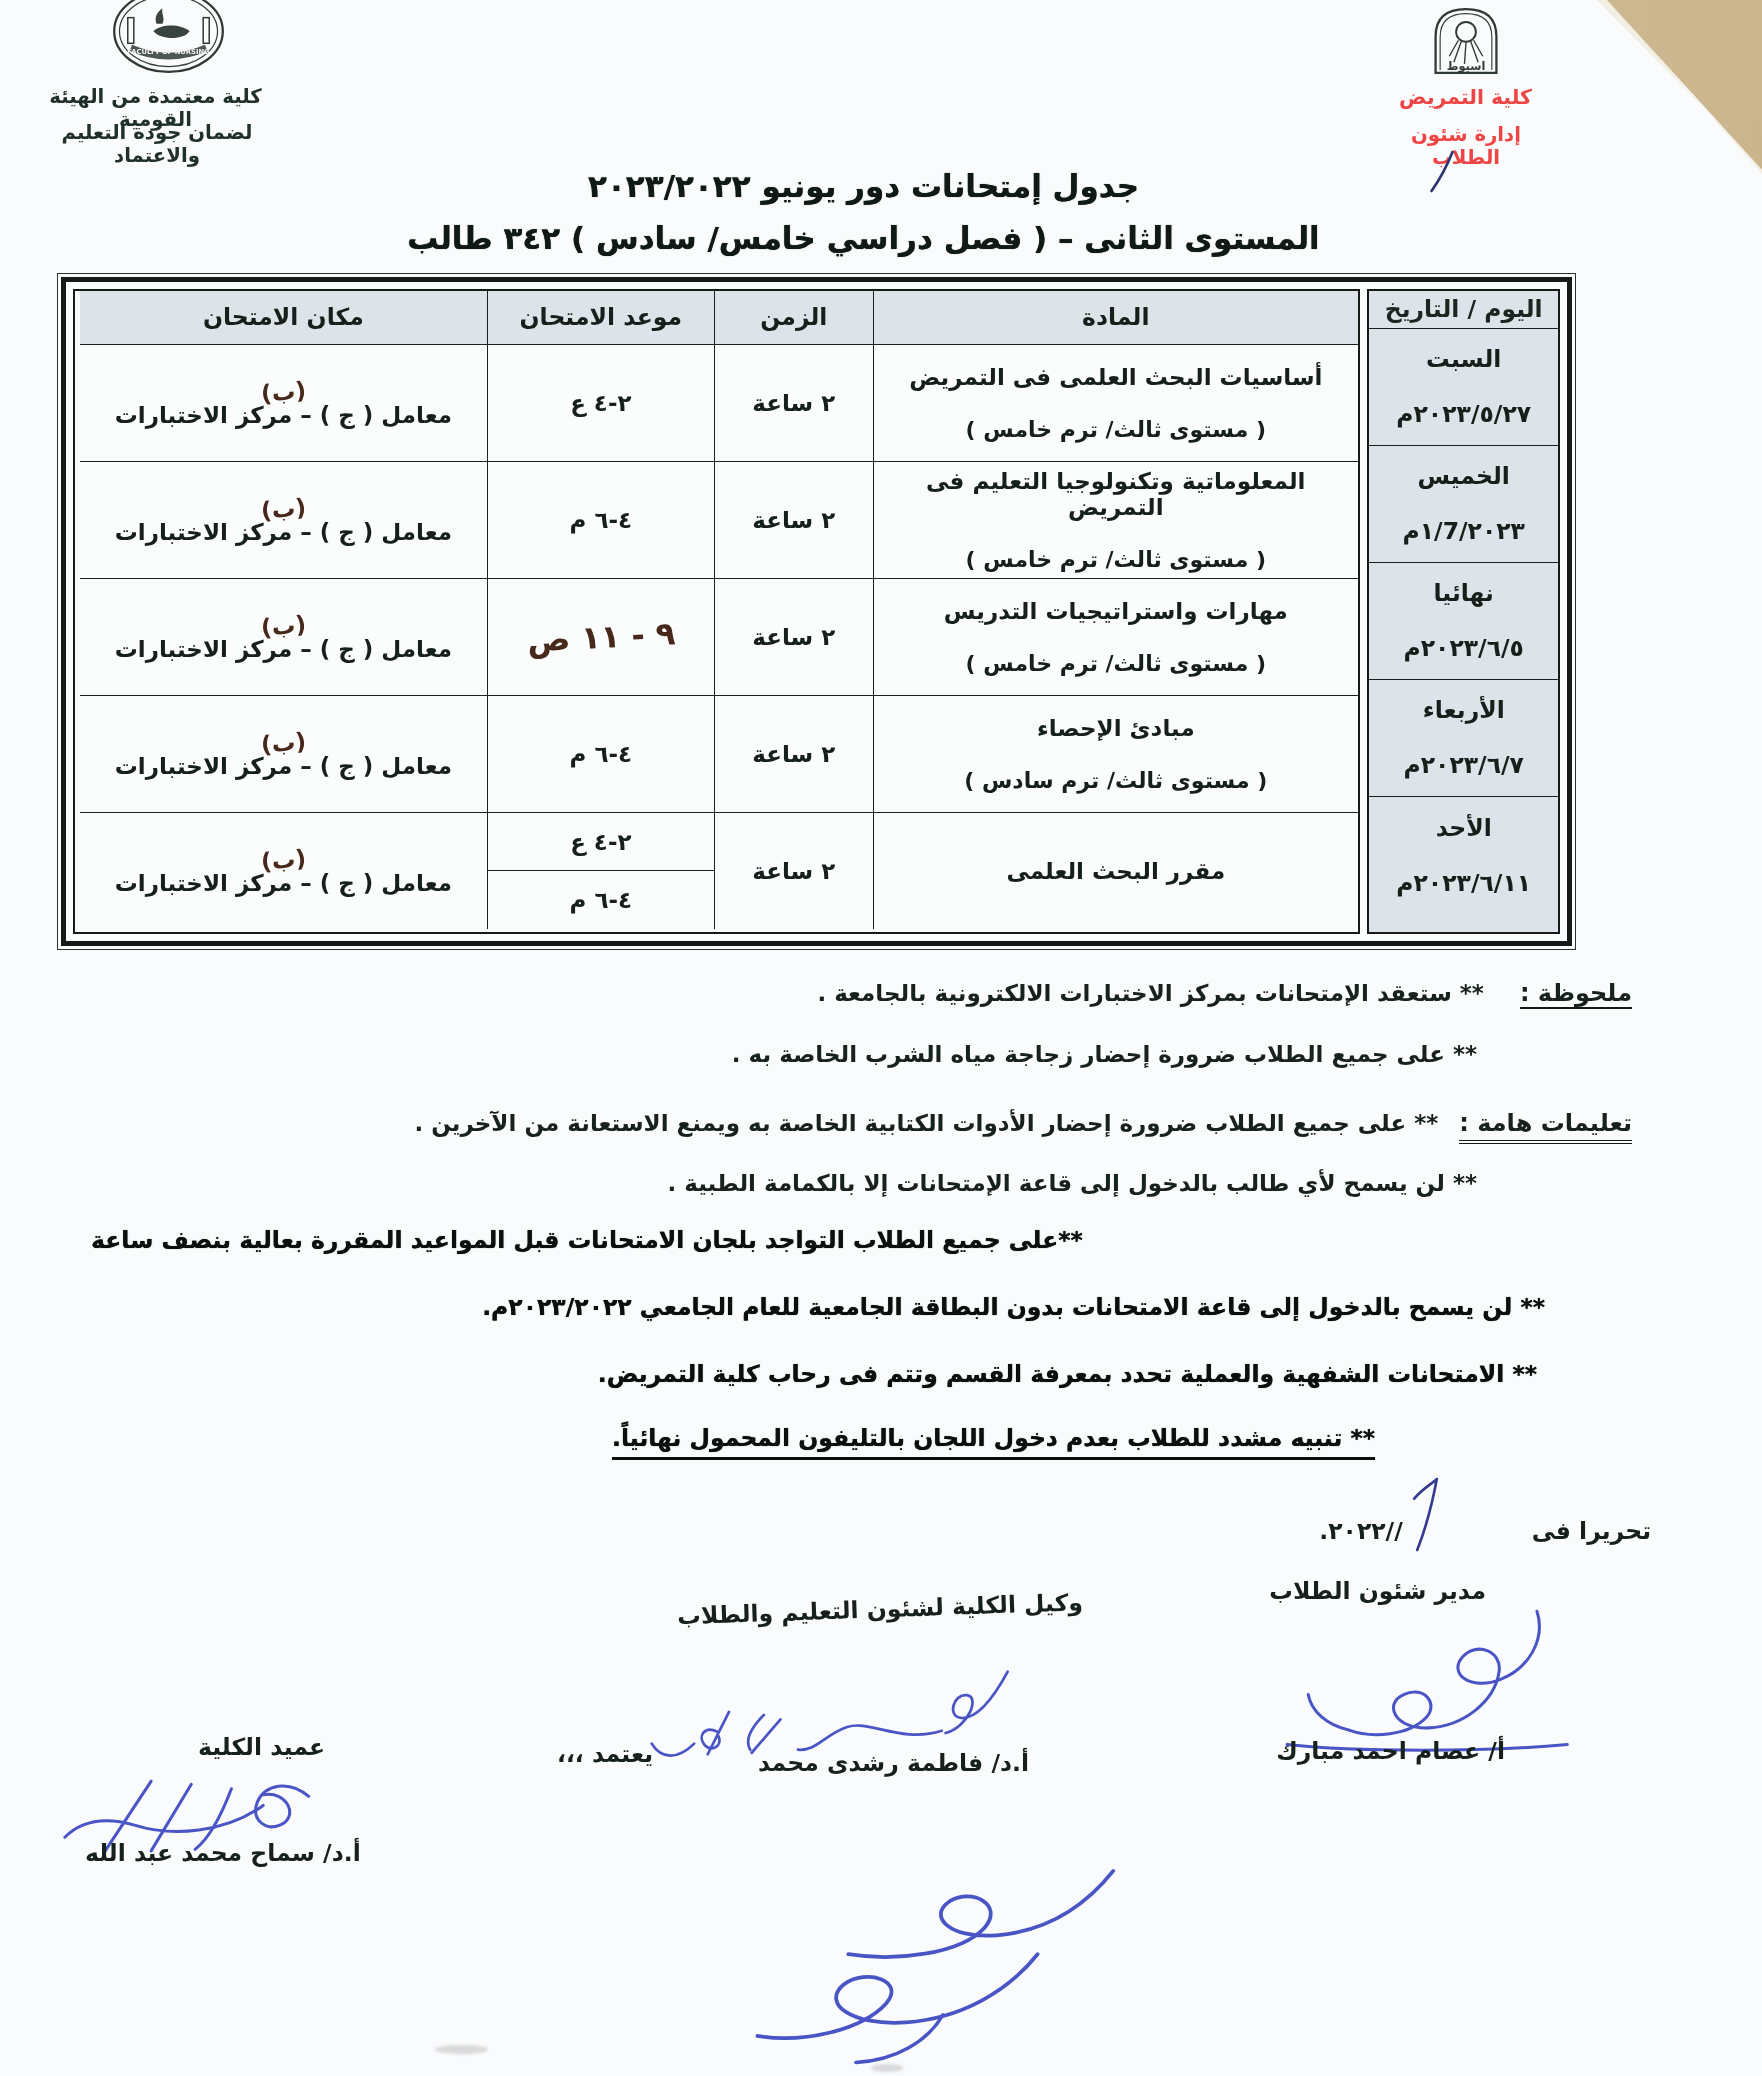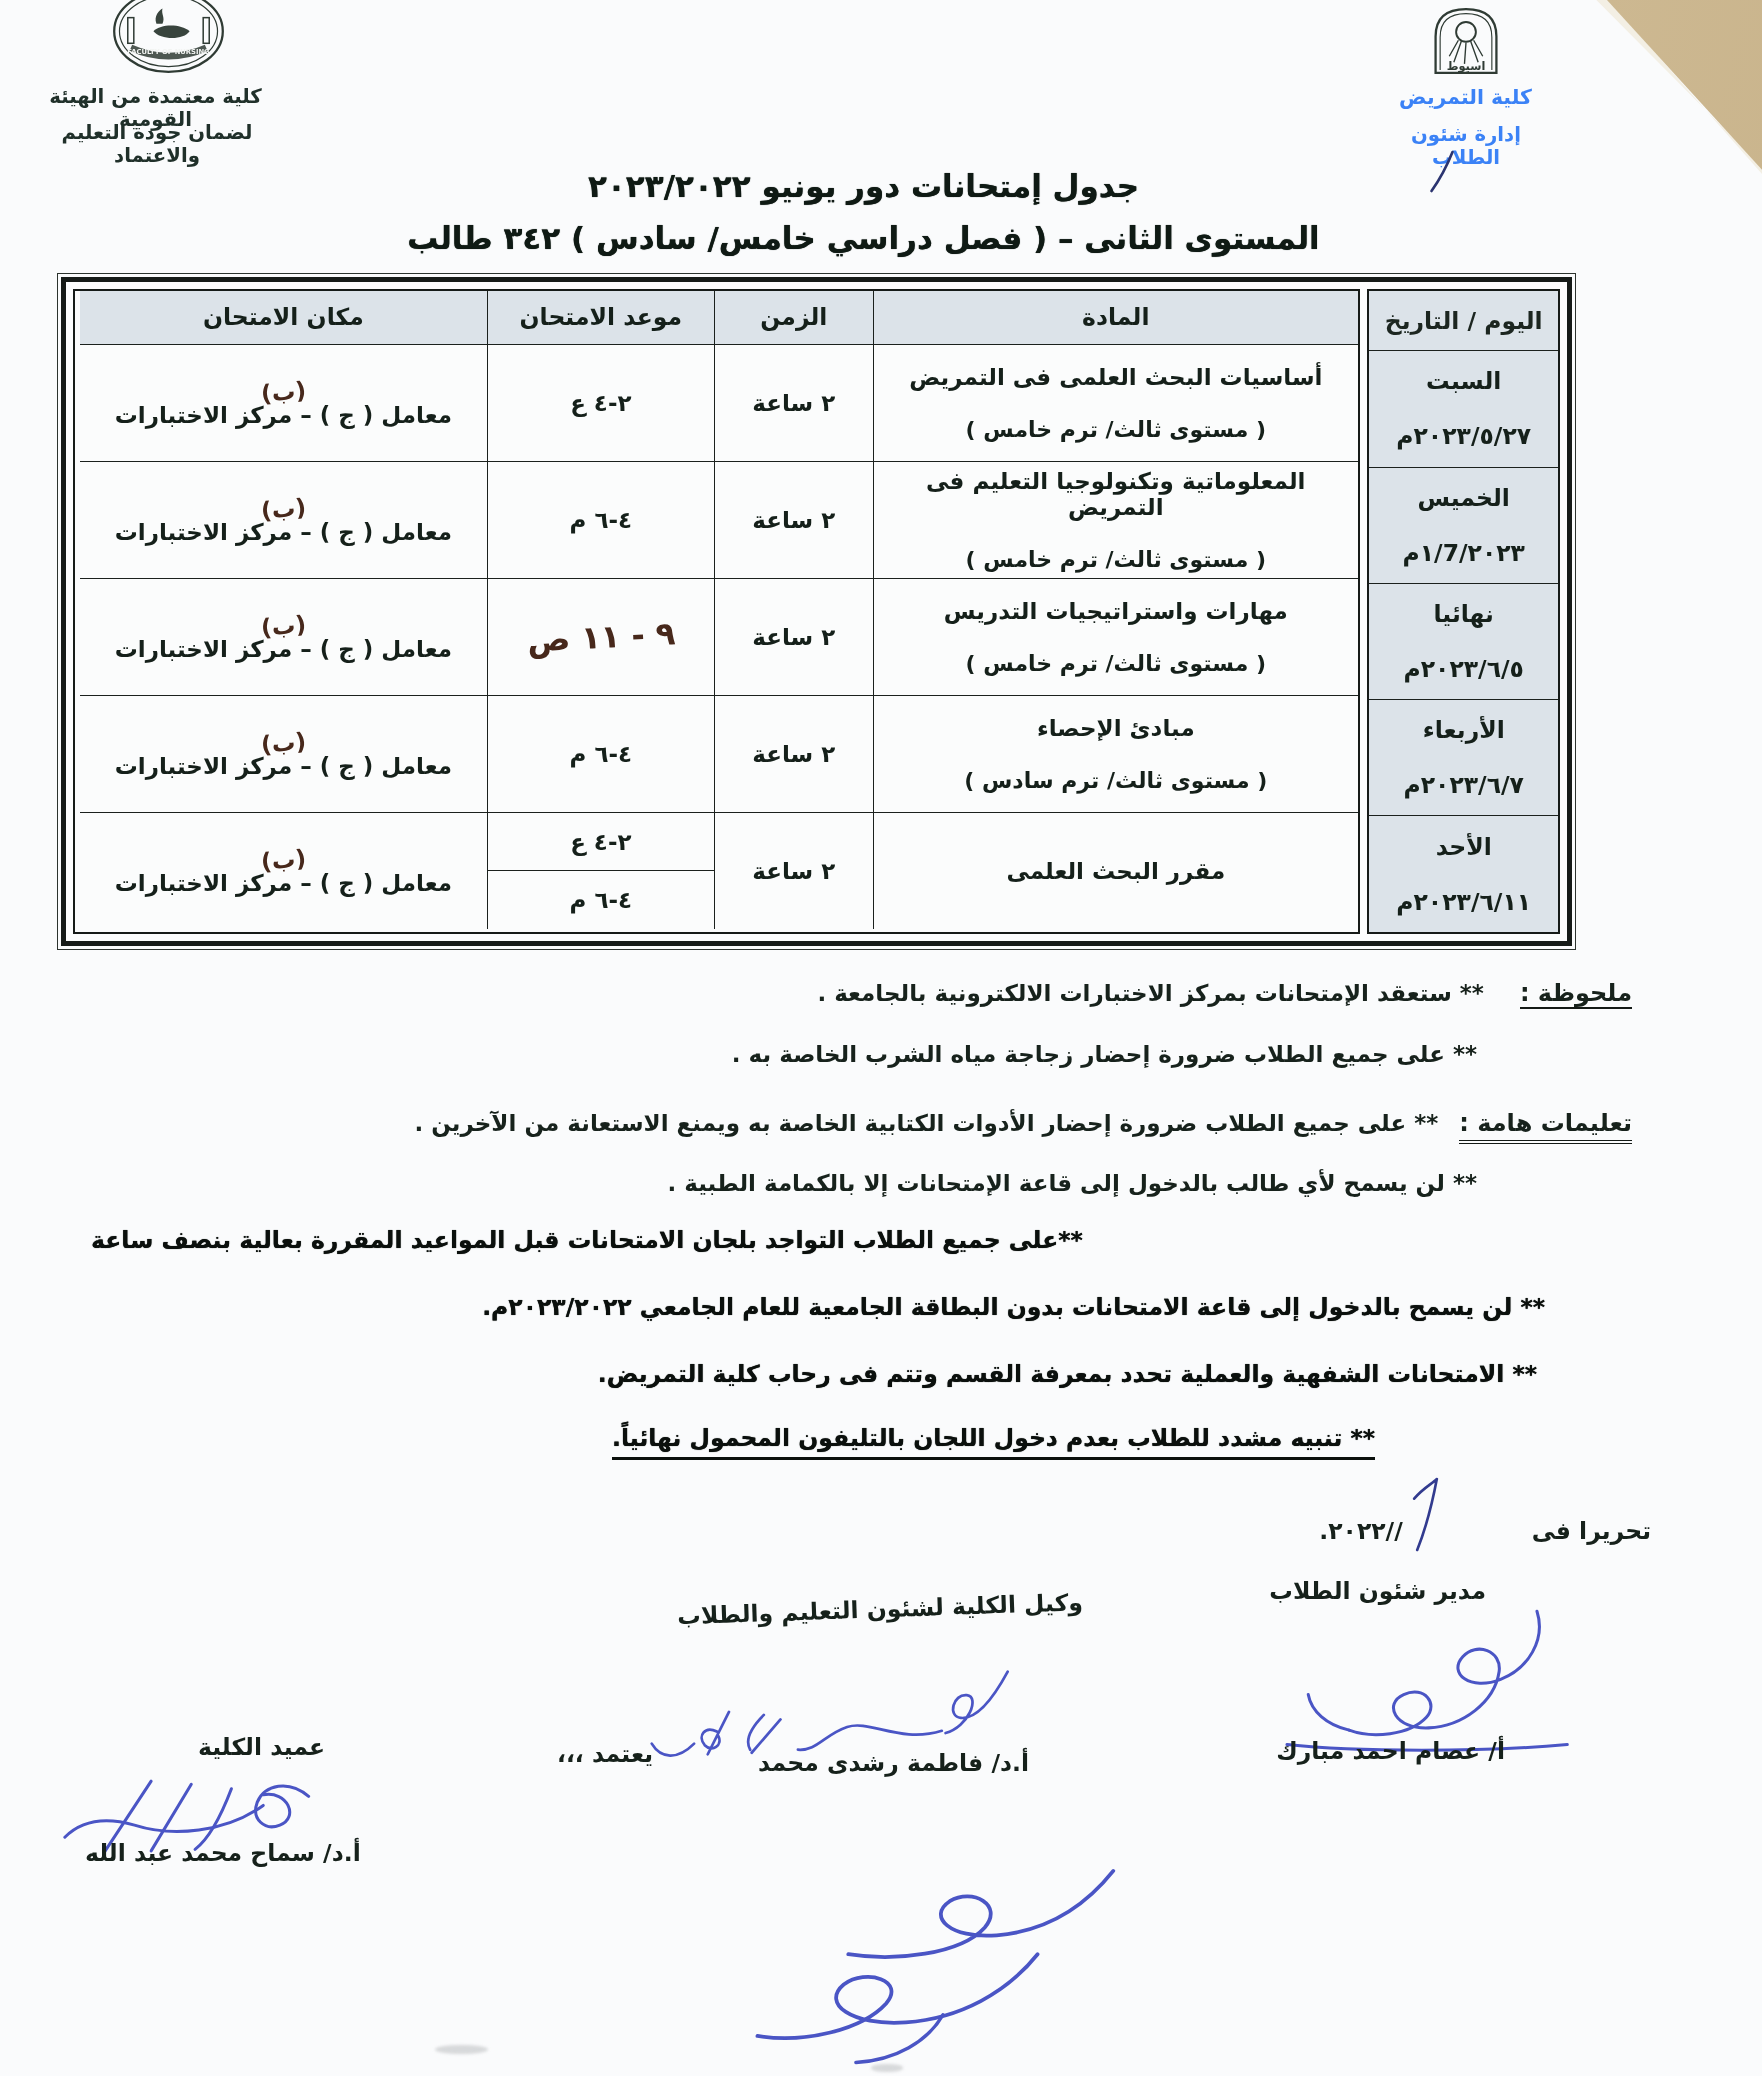--- a/index.html
+++ b/index.html
@@ -11,42 +11,42 @@
   }
   .abs{position:absolute;}
   
   .corner-tan{left:0;top:0;width:1762px;height:606px;
     background:linear-gradient(100deg,#e0d0b1 0%,#d5c19c 55%,#c9b48c 100%);
     clip-path:polygon(91.2% 0%, 100% 0%, 100% 28%);}
   .corner-edge{left:0;top:0;width:1762px;height:613px;background:#f3efe4;
     clip-path:polygon(90.6% 0%, 91.3% 0%, 100% 28.4%, 100% 27.2%);}
   
   .hdr-small{font-weight:bold;font-size:19.7px;color:#20302a;text-align:center;}
-  .hdr-right-txt{font-weight:bold;font-size:20.4px;color:#3b82f6;text-align:center;}
+  .hdr-right-txt{font-weight:bold;font-size:20.4px;color:#ef4444;text-align:center;}
   
   .title-box{left:394px;width:939px;text-align:center;}
   .title2{font-size:29px;font-weight:bold;color:#0f1a14;text-shadow:0 0 0.8px #0f1a14;}
   
   .table-frame{left:61px;top:277px;width:1511px;height:669px;
     border:5.3px solid #161b18;outline:1.5px solid #2c332e;outline-offset:3px;
     background:#fcfdfd;box-sizing:border-box;}
   .main-grid{position:absolute;top:6.8px;bottom:6.8px;left:6.8px;width:1283px;
     border:2.3px solid #161b18;box-sizing:content-box;
     display:grid;grid-template-columns:485px 159px 227px 407px;
     grid-template-rows:53px repeat(5,117px);direction:rtl;background:#fbfcfc;}
   .day-col{position:absolute;top:6.8px;bottom:6.8px;right:6.8px;width:189px;
     border:2.3px solid #161b18;display:flex;flex-direction:column;background:#dce3e9;}
   .cell{display:flex;flex-direction:column;align-items:center;justify-content:center;
     font-weight:bold;font-size:23px;color:#15201a;text-align:center;box-sizing:border-box;}
   .cell.sep{border-left:1.5px solid #1b211d;}
   .cell.bt{border-top:1.5px solid #1b211d;}
   .cell.head{background:#dce3e9;font-size:23.5px;}
   .subject-cell{gap:27px;padding:0 10.6px;}
   .subj-note{font-size:22px;}
-  .day-head{height:61px;display:flex;align-items:center;justify-content:center;
+  .day-head{height:38px;display:flex;align-items:center;justify-content:center;
     font-weight:bold;font-size:23.5px;border-bottom:1.5px solid #1b211d;box-sizing:border-box;}
   .day-cell{height:117px;display:flex;flex-direction:column;align-items:center;
     justify-content:center;gap:27px;font-weight:bold;font-size:23.5px;
     border-bottom:1.5px solid #1b211d;box-sizing:border-box;color:#15201a;}
   .day-cell:last-child{border-bottom:none;}
   .split{padding:0;}
   .split .half{flex:1;width:100%;display:flex;align-items:center;justify-content:center;}
   .split .half + .half{border-top:1.5px solid #1b211d;}
   .hand{color:#47281b;font-weight:bold;}
   .hand-mark{font-size:23.5px;transform:rotate(-5deg);margin-bottom:-4.5px;}

